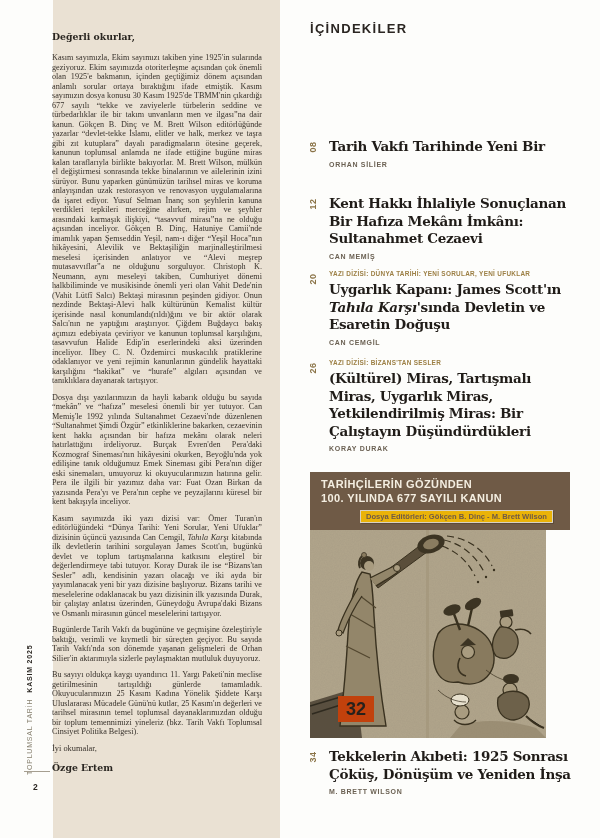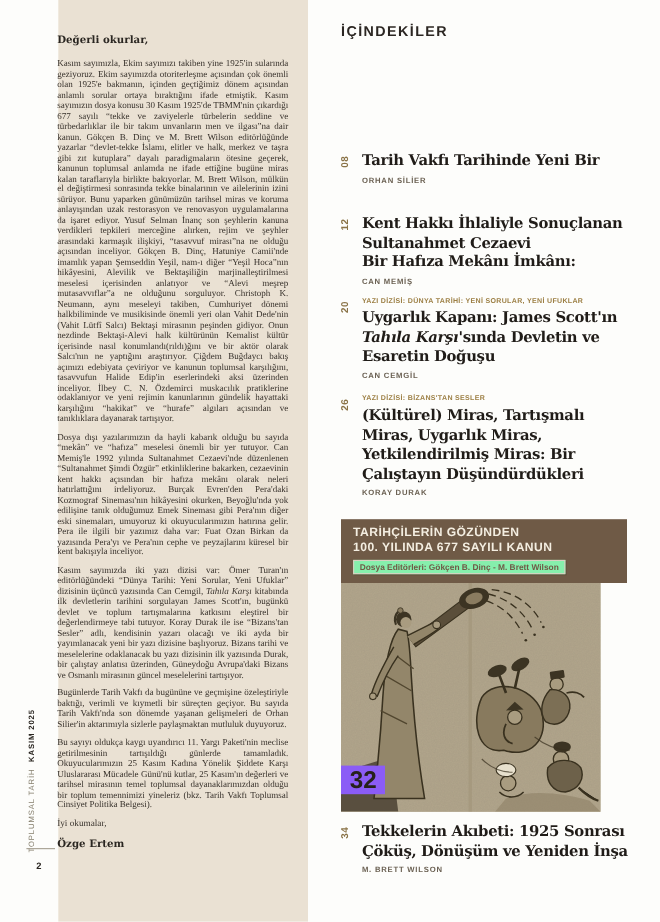--- a/index.html
+++ b/index.html
@@ -35,26 +35,26 @@
               letter-spacing:-0.3px;color:#201c18;white-space:nowrap;}
   .title-line em{font-style:italic;}
   .byline{font-family:"Liberation Sans",sans-serif;font-weight:bold;font-size:7px;letter-spacing:0.7px;
           color:#6b6153;margin-top:5px;}
 
   
   .promo{position:absolute;left:310px;top:472px;width:260px;}
   .promo-header{background:#6f5a46;box-sizing:border-box;height:58px;padding:6px 10px 0 11px;}
   .promo-title{font-family:"Liberation Sans",sans-serif;font-weight:bold;font-size:11px;line-height:13.5px;
                letter-spacing:0.4px;color:#f4eee1;white-space:nowrap;}
-  .editors-label{display:inline-block;margin-top:3px;background:#86efac;border:1px solid #d8d1c2;
+  .editors-label{display:inline-block;margin-top:3px;background:#eab308;border:1px solid #d8d1c2;
                  box-shadow:1px 1px 0 rgba(40,30,20,0.25);padding:1px 5px;
-                 font-family:"Liberation Sans",sans-serif;font-weight:bold;font-size:7.6px;color:#6f5a46;white-space:nowrap;}
+                 font-family:"Liberation Sans",sans-serif;font-weight:bold;font-size:7.6px;color:#6f5a46;white-space:nowrap;margin-left:39px;}
   .promo-image{position:relative;width:236px;height:208px;background:#b2a68c;overflow:hidden;}
-  .badge{position:absolute;left:0;top:166px;background:#8b5cf6;color:#26211c;
-         font-family:"Liberation Sans",sans-serif;font-weight:bold;font-size:22px;padding:2px 8px;line-height:22px;}
+  .badge{position:absolute;left:28px;top:166px;background:#c2410c;color:#26211c;
+         font-family:"Liberation Sans",sans-serif;font-weight:bold;font-size:18px;padding:2px 8px;line-height:22px;}
 </style>
 </head>
 <body>
 
 <div class="page">
 
   <div class="beige-panel"></div>
 
   <div class="spine"><span>TOPLUMSAL TARİH</span><span class="issue">KASIM 2025</span></div>
   <div class="page-rule"></div>
@@ -76,22 +76,22 @@
 
   <div class="entry" style="top:138px">
     <div class="pagenum">08</div>
     <div class="title-line">Tarih Vakfı Tarihinde Yeni Bir</div>
     <div class="byline">ORHAN SİLİER</div>
   </div>
 
   <div class="entry" style="top:195px">
     <div class="pagenum">12</div>
     <div class="title-line">Kent Hakkı İhlaliyle Sonuçlanan</div>
+    <div class="title-line">Bir Hafıza Mekânı İmkânı:</div>
     <div class="title-line">Sultanahmet Cezaevi</div>
-    <div class="title-line">Bir Hafıza Mekânı İmkânı:</div>
     <div class="byline">CAN MEMİŞ</div>
   </div>
 
   <div class="entry" style="top:270px">
     <div class="pagenum">20</div>
     <div class="kicker">YAZI DİZİSİ: DÜNYA TARİHİ: YENİ SORULAR, YENİ UFUKLAR</div>
     <div class="title-line">Uygarlık Kapanı: James Scott'ın</div>
     <div class="title-line"><em>Tahıla Karşı</em><span>'sında Devletin ve</span></div>
     <div class="title-line">Esaretin Doğuşu</div>
     <div class="byline">CAN CEMGİL</div>

